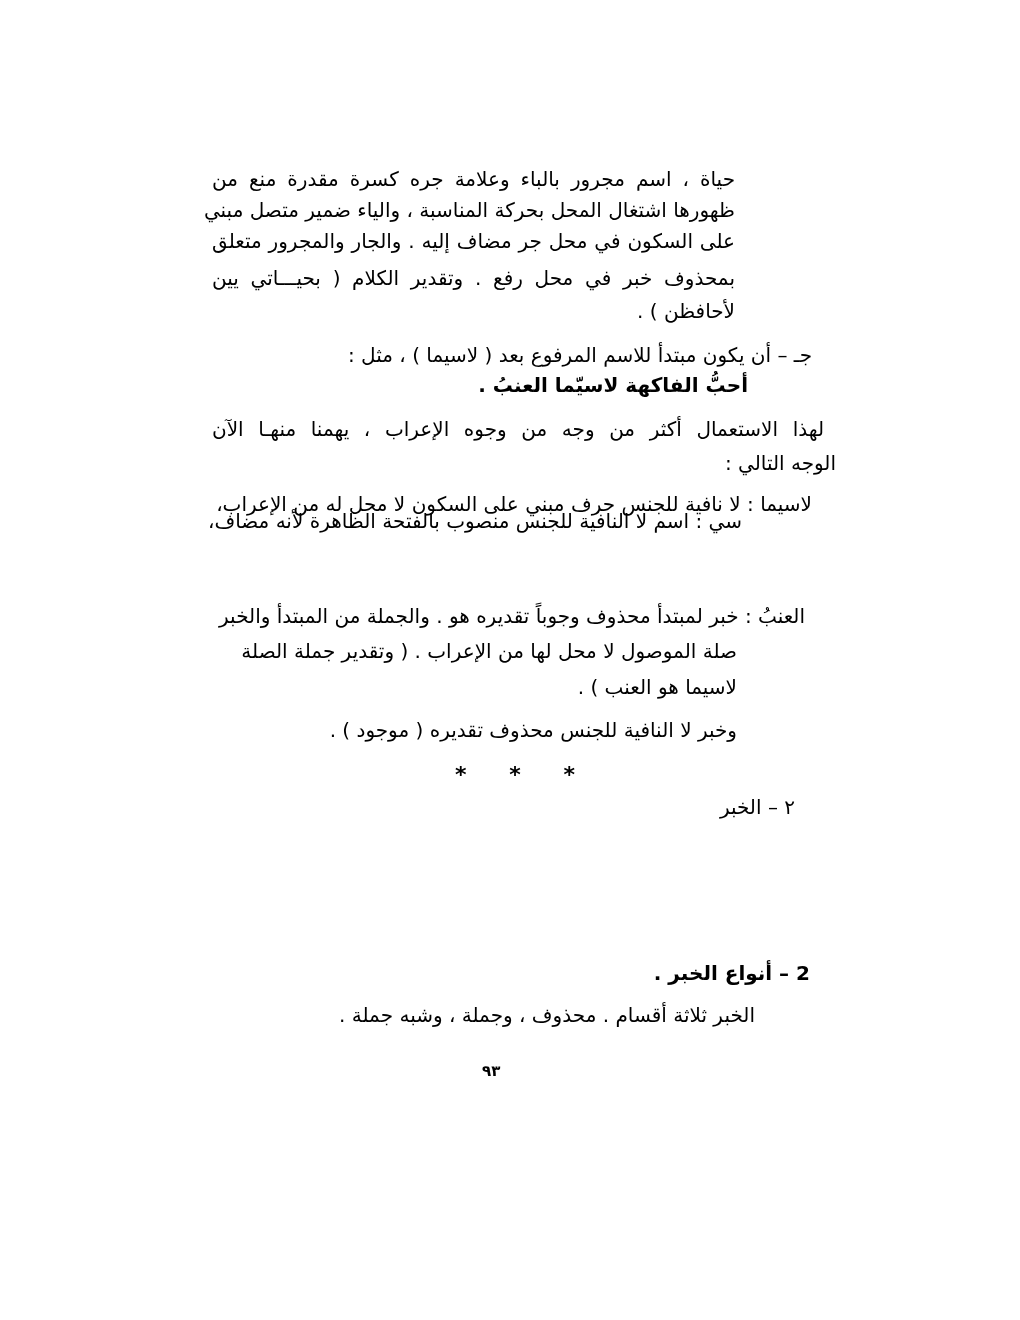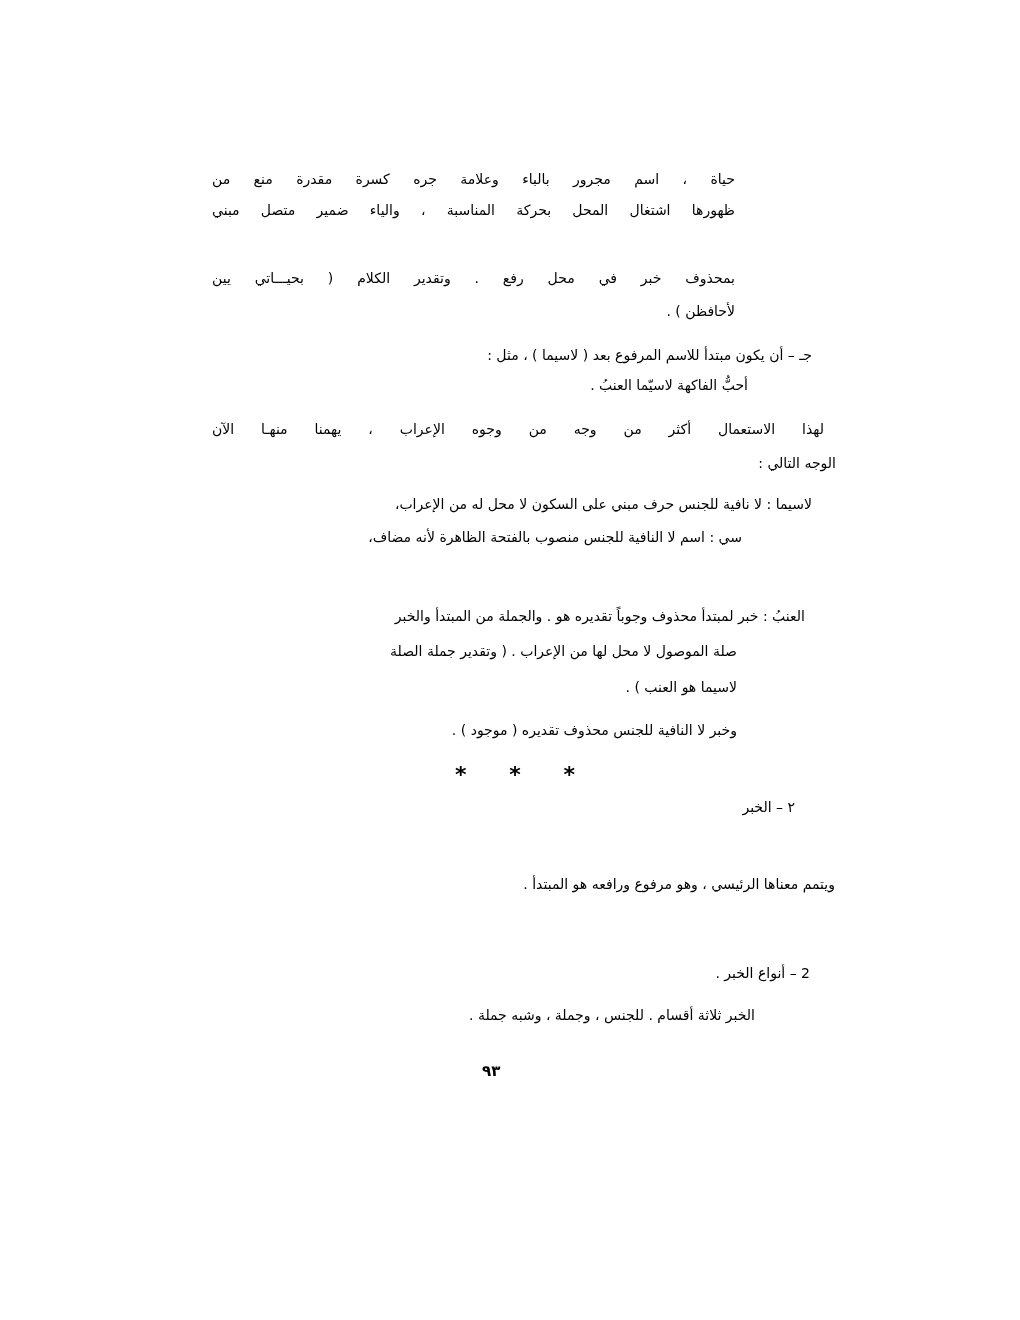--- a/index.html
+++ b/index.html
@@ -1,58 +1,58 @@
 <!DOCTYPE html>
 <html><head>
   <meta charset="utf-8">
   <style>
     html, body { margin: 0; padding: 0; background: #ffffff; }
     body { width: 1020px; height: 1320px; position: relative; overflow: hidden;
            font-family: "DejaVu Sans", sans-serif; color: #000; }
     .page { position: absolute; left: 0; top: 0; width: 1020px; height: 1320px; }
-    .ln { position: absolute; direction: rtl; white-space: nowrap; font-size: 14px; line-height: 30px; }
+    .ln { position: absolute; direction: rtl; white-space: nowrap; font-size: 20px; line-height: 30px; }
     .just { text-align: justify; text-align-last: justify; }
-    .bold { font-weight: normal; }
+    .bold { font-weight: bold; }
     .stars { position: absolute; left: 455px; top: 762px; width: 120px; display: flex; justify-content: space-between; font-size: 22px; font-weight: bold; }
     .pnum { position: absolute; left: 482px; top: 1062px; font-size: 15px; font-weight: bold; direction: rtl; }
   </style>
 </head>
 <body>
 
 <div class="page">
 
   <div class="ln just" style="left:212px; top:164px; width:523px;">حياة ، اسم مجرور بالباء وعلامة جره كسرة مقدرة منع من</div>
   <div class="ln just" style="left:212px; top:195px; width:523px;">ظهورها اشتغال المحل بحركة المناسبة ، والياء ضمير متصل مبني</div>
+  <div class="ln just" style="left:212px; top:226px; width:523px;">على السكون في محل جر مضاف إليه . والجار والمجرور متعلق</div>
   <div class="ln just" style="left:212px; top:263px; width:523px;">بمحذوف خبر في محل رفع . وتقدير الكلام ( بحيـــاتي يين</div>
   <div class="ln" style="left:560px; top:296px; width:175px;">لأحافظن ) .</div>
 
   <div class="ln" style="left:290px; top:340px; width:522px;">جـ – أن يكون مبتدأ للاسم المرفوع بعد ( لاسيما ) ، مثل :</div>
   <div class="ln bold" style="left:400px; top:370px; width:348px;">أحبُّ الفاكهة لاسيّما العنبُ .</div>
 
   <div class="ln just" style="left:212px; top:414px; width:612px;">لهذا الاستعمال أكثر من وجه من وجوه الإعراب ، يهمنا منهـا الآن</div>
   <div class="ln" style="left:220px; top:489px; width:592px;">لاسيما : لا نافية للجنس حرف مبني على السكون لا محل له من الإعراب،</div>
 
   <div class="ln" style="left:600px; top:448px; width:236px;">الوجه التالي :</div>
-  <div class="ln" style="left:220px; top:522px; width:522px;">سي : اسم لا النافية للجنس منصوب بالفتحة الظاهرة لأنه مضاف،</div>
+  <div class="ln" style="left:220px; top:506px; width:522px;">سي : اسم لا النافية للجنس منصوب بالفتحة الظاهرة لأنه مضاف،</div>
 
   <div class="ln" style="left:205px; top:601px; width:600px;">العنبُ : خبر لمبتدأ محذوف وجوباً تقديره هو . والجملة من المبتدأ والخبر</div>
   <div class="ln" style="left:205px; top:636px; width:532px;">صلة الموصول لا محل لها من الإعراب . ( وتقدير جملة الصلة</div>
   <div class="ln" style="left:560px; top:672px; width:177px;">لاسيما هو العنب ) .</div>
 
   <div class="ln" style="left:290px; top:715px; width:447px;">وخبر لا النافية للجنس محذوف تقديره ( موجود ) .</div>
 
   <div class="stars">
     <span>*</span>
     <span>*</span>
     <span>*</span>
   </div>
 
   <div class="ln" style="left:640px; top:792px; width:155px;">٢ – الخبر</div>
 
-  <div class="ln" style="left:340px; top:869px; width:495px;">ويتمم معناها الرئيسي ، وهو مرفوع ورافعه هو المبتدأ .</div>
 
 
   <div class="ln bold" style="left:595px; top:958px; width:215px;">2 – أنواع الخبر .</div>
 
-  <div class="ln" style="left:365px; top:1000px; width:390px;">الخبر ثلاثة أقسام . للجنس ، وجملة ، وشبه جملة .</div>
+  <div class="ln" style="left:365px; top:1000px; width:390px;">الخبر ثلاثة أقسام . محذوف ، وجملة ، وشبه جملة .</div>
 
   <div class="pnum">٩٣</div>
 </div>
 
 </body></html>

